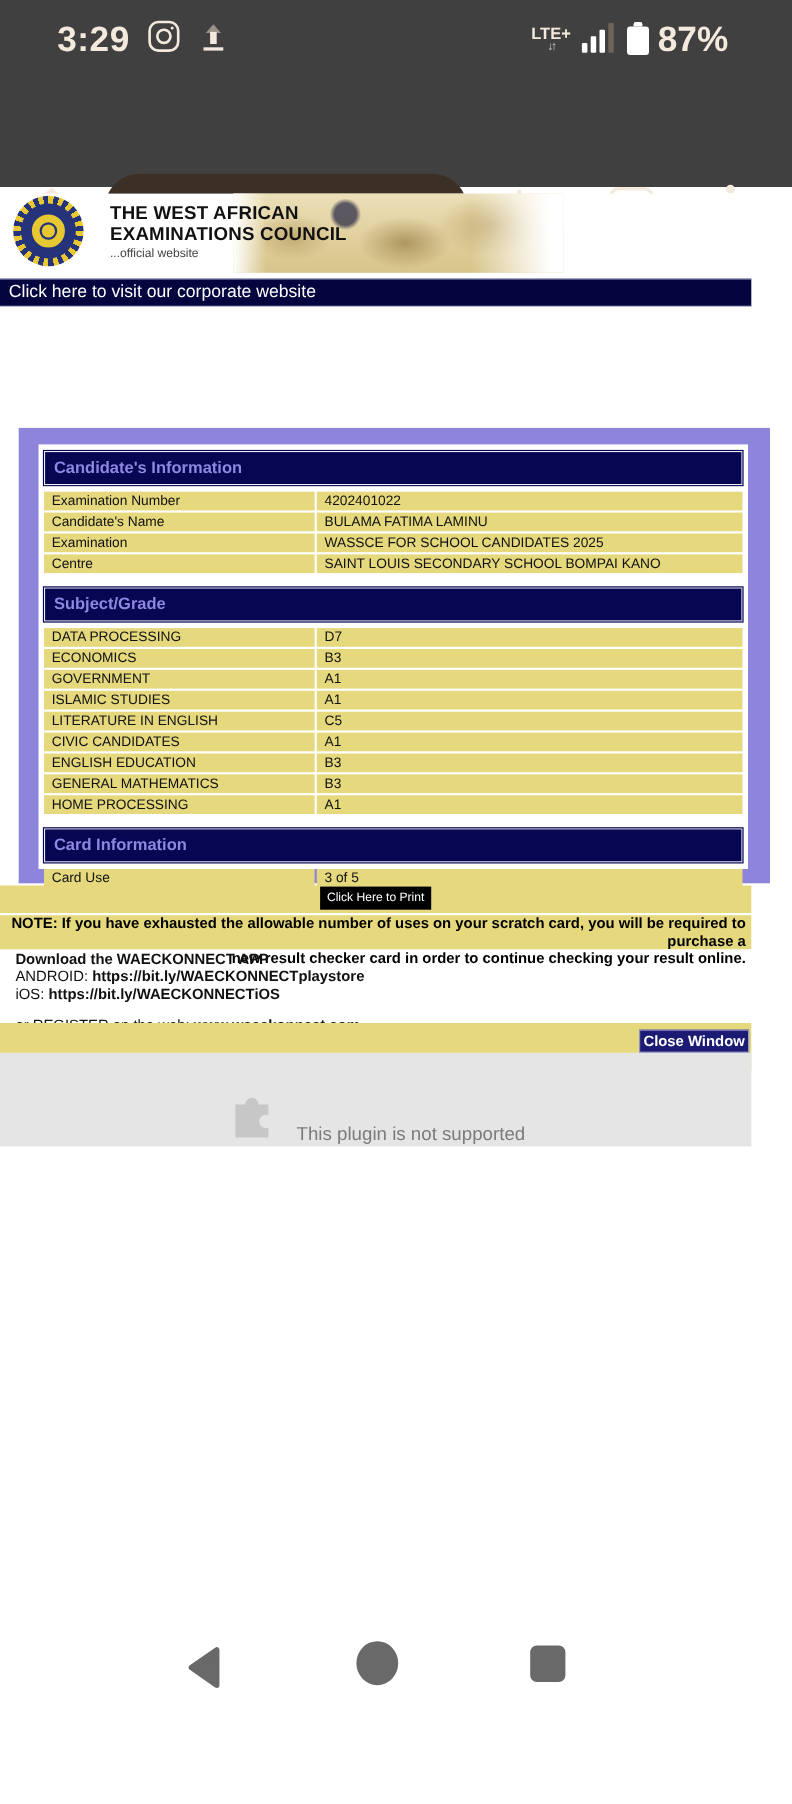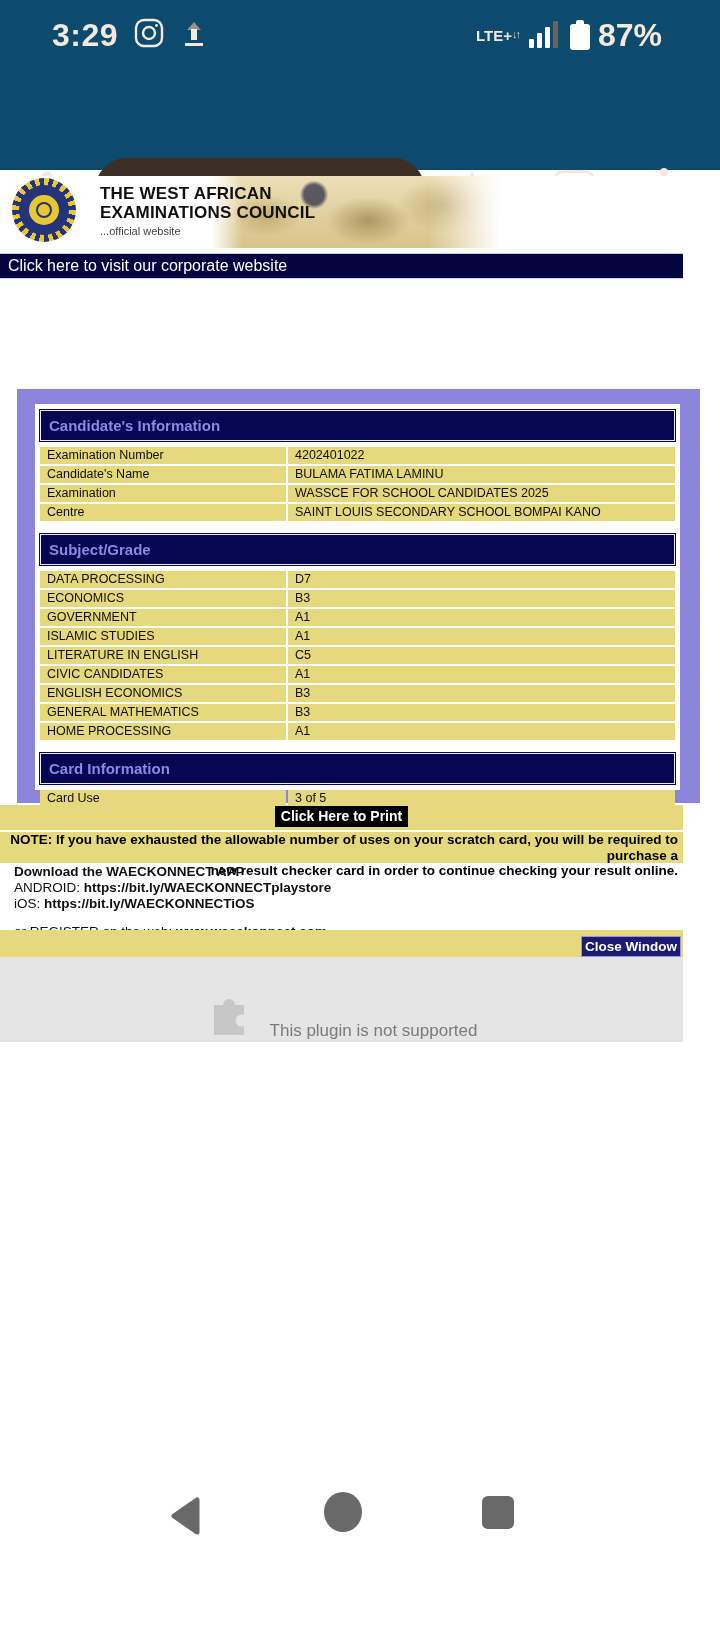--- a/index.html
+++ b/index.html
@@ -1,26 +1,26 @@
 <!DOCTYPE html>
 <html><head>
 <meta charset="utf-8">
 <style>
   * { margin:0; padding:0; box-sizing:border-box; }
   html,body { background:#fff; }
   body { font-family:"Liberation Sans", sans-serif; }
   .screen { position:relative; width:720px; height:1640px; background:#fff; overflow:hidden; }
 
   
-  .chrome { position:absolute; left:0; top:0; width:720px; height:170px; background:#0c4a6e; }
+  .chrome { position:absolute; left:0; top:0; width:720px; height:170px; background:#404040; }
   .statusbar { position:absolute; left:0; top:0; width:720px; height:70px; display:flex; align-items:center; color:#f4e9dd; }
   .sb-left { display:flex; align-items:center; gap:16px; padding-left:52px; }
   .sb-time { font-size:32px; font-weight:bold; letter-spacing:.5px; }
   .sb-right { margin-left:auto; display:flex; align-items:center; gap:8px; padding-right:58px; }
-  .net { display:flex; flex-direction:row; align-items:center; line-height:1; margin-right:2px; }
+  .net { display:flex; flex-direction:column; align-items:center; line-height:1; margin-right:2px; }
   .net-label { font-size:15px; font-weight:bold; }
   .net-arrows { font-size:11px; letter-spacing:-2px; margin-top:-1px; color:#d8cec4; }
   .sigbars { display:flex; align-items:flex-end; gap:3px; height:26px; }
   .sigbars i { display:block; width:5px; background:#fff; border-radius:1px; }
   .sigbars i.dim { background:#6f6258; }
   .battery { position:relative; width:20px; height:30px; margin-left:4px; }
   .battery .nub { position:absolute; top:0; left:6px; width:8px; height:4px; background:#fff; border-radius:2px 2px 0 0; }
   .battery .bod { position:absolute; top:4px; left:0; width:20px; height:26px; background:#fff; border-radius:3px; }
   .sb-batt { font-size:32px; font-weight:bold; }
 
@@ -57,21 +57,21 @@
   .purple { position:absolute; left:17px; top:389px; width:683px; height:414px; background:#8d85dc; }
   .card { position:absolute; left:18px; top:15px; width:645px; height:386px; background:#fff; padding:4px; }
   .sect-head { height:31px; background:#060652; border:1px solid #ececf8; outline:1px solid #060652; color:#8d88e2; font-size:15px; font-weight:bold; line-height:29px; padding-left:8px; margin:2px 1px 6px 1px; }
   .trow { display:flex; height:17px; margin:0 1px 2px 1px; font-size:12.5px; color:#111; }
   .tlabel { width:246px; background:#e5d87d; line-height:17px; padding-left:7px; }
   .tgap { width:2px; }
   .tval { flex:1; background:#e5d87d; line-height:17px; padding-left:7px; }
   .sgap { height:9px; }
 
   .printbar { position:absolute; left:0; top:805px; width:683px; height:25px; background:#e5d87d; text-align:center; }
-  .printchip { display:inline-block; margin-top:1px; background:#000; color:#fff; font-size:14px; font-weight:bold; padding:2px 6px; line-height:17px; }
+  .printchip { display:inline-block; margin-top:1px; background:#000; color:#fff; font-size:11px; font-weight:normal; padding:2px 6px; line-height:17px; }
   .notebar { position:absolute; left:0; top:832px; width:683px; height:31px; background:#e5d87d; color:#000; font-size:13.5px; font-weight:bold; text-align:right; line-height:15.5px; padding-right:5px; }
   .dl { position:absolute; left:14px; top:864px; width:660px; font-size:13.5px; color:#111; line-height:16px; }
   .dl .b { font-weight:bold; }
   .dl .sp { height:12px; }
   .closebar { position:absolute; left:0; top:930px; width:683px; height:43px; background:#e5d87d; }
   .closebtn { position:absolute; right:2px; top:6px; width:100px; height:21px; background:#1b1b74; border:1px solid #9a9ace; color:#fff; font-size:13.5px; font-weight:bold; display:flex; align-items:center; justify-content:center; }
   .pluginbox { position:absolute; left:0; top:957px; width:683px; height:85px; background:#e5e5e5; border-bottom:1px solid #e3e3df; display:flex; align-items:flex-end; justify-content:center; gap:16px; }
   .plugintext { color:#7b7b7b; font-size:17px; }
 
   
@@ -222,21 +222,21 @@
         <div class="tlabel">LITERATURE IN ENGLISH</div>
           <div class="tgap"></div>
         <div class="tval">C5</div>
       </div>
       <div class="trow">
         <div class="tlabel">CIVIC CANDIDATES</div>
           <div class="tgap"></div>
         <div class="tval">A1</div>
       </div>
       <div class="trow">
-        <div class="tlabel">ENGLISH ECONOMICS</div>
+        <div class="tlabel">ENGLISH EDUCATION</div>
           <div class="tgap"></div>
         <div class="tval">B3</div>
       </div>
       <div class="trow">
         <div class="tlabel">GENERAL MATHEMATICS</div>
           <div class="tgap"></div>
         <div class="tval">B3</div>
       </div>
       <div class="trow">
         <div class="tlabel">HOME PROCESSING</div>

